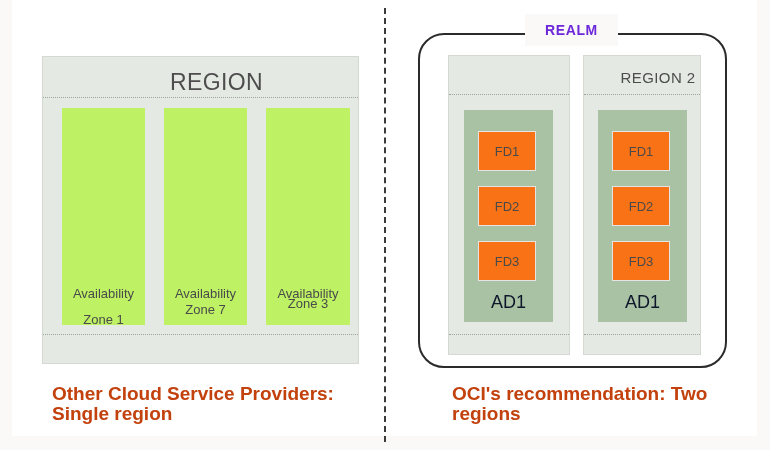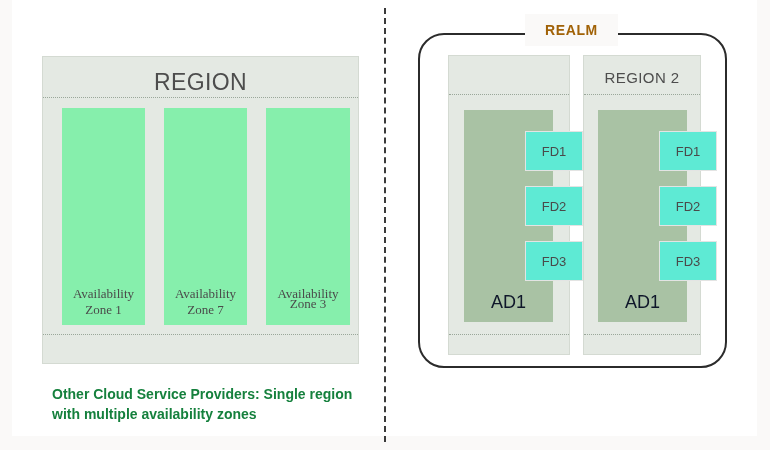--- a/index.html
+++ b/index.html
@@ -27,36 +27,35 @@
 
   
   .region-box {
     position: absolute;
     background: #e4e9e3;
     border: 1px solid #d4dad2;
     box-sizing: border-box;
   }
   .region-title {
     position: absolute;
-    left: 0;
+    left: 16px;
     width: 100%;
     text-align: center;
     color: #4d4d4d;
     letter-spacing: 0.4px;
   }
   .dotline {
     position: absolute;
     border-top: 1px dotted #9aa79a;
     height: 0;
   }
   .az-box {
     position: absolute;
-    background: #86efac;
-    box-sizing: border-box;
-    font-family: Liberation Serif, serif;
+    background: #bef264;
+    box-sizing: border-box;
   }
   .az-label {
     position: absolute;
     left: 0;
     width: 100%;
     text-align: center;
     color: #4a4a4a;
     font-size: 13px;
     line-height: 16px;
   }
@@ -68,29 +67,28 @@
   .ad-label {
     position: absolute;
     left: 0;
     width: 100%;
     text-align: center;
     color: #0f172a;
     font-size: 18px;
   }
   .fd-box {
     position: absolute;
-    background: #5eead4;
+    background: #f97316;
     border: 1px solid #e3e4e3;
     box-sizing: border-box;
     display: flex;
     align-items: center;
     justify-content: center;
     color: #4a4a4a;
     font-size: 13px;
-    margin-left: 47px;
   }
 
   
   #divider {
     position: absolute;
     left: 384px;
     top: 8px;
     width: 0;
     height: 434px;
     border-left: 2px dashed #3a3a3a;
@@ -113,63 +111,62 @@
     left: 525px;
     top: 14px;
     width: 93px;
     height: 32px;
     background: #faf9f8;
     display: flex;
     align-items: center;
     justify-content: center;
     font-size: 14px;
     font-weight: bold;
-    color: #a16207;
+    color: #6d28d9;
     letter-spacing: 0.6px;
   }
 
   
   .caption {
     position: absolute;
-    font-size: 14px;
+    font-size: 19px;
     font-weight: bold;
-    color: #15803d;
+    color: #c2410c;
     line-height: 20px;
   }
 </style>
 </head>
 <body>
 
 <div id="canvas">
   <div id="plate"></div>
 
   <div class="region-box" style="left:42px; top:56px; width:317px; height:308px;">
     <div class="region-title" style="top:12px; font-size:23px;">REGION</div>
     <div class="dotline" style="left:0px; top:40px; width:315px;"></div>
     <div class="dotline" style="left:0px; top:277px; width:315px;"></div>
   </div>
 
   <div class="az-box" style="left:62px; top:108px; width:83px; height:217px;">
     <div class="az-label" style="top:178px;">Availability</div>
-    <div class="az-label" style="top:194px;">Zone 1</div>
+    <div class="az-label" style="top:204px;">Zone 1</div>
   </div>
 
   <div class="az-box" style="left:164px; top:108px; width:83px; height:217px;">
     <div class="az-label" style="top:178px;">Availability</div>
     <div class="az-label" style="top:194px;">Zone 7</div>
   </div>
 
   <div class="az-box" style="left:266px; top:108px; width:84px; height:217px;">
     <div class="az-label" style="top:178px;">Availability</div>
     <div class="az-label" style="top:188px;">Zone 3</div>
   </div>
 
   <div class="caption" style="left:52px; top:384px; width:320px;">
     <div>Other Cloud Service Providers: Single region</div>
-    <div>with multiple availability zones</div>
   </div>
 
   <div id="divider"></div>
 
   <div id="realm-rect"></div>
   <div id="realm-label">REALM</div>
 
   <div class="region-box" style="left:448px; top:55px; width:122px; height:300px;">
     <div class="dotline" style="left:0px; top:38px; width:120px;"></div>
     <div class="dotline" style="left:0px; top:278px; width:120px;"></div>
@@ -189,14 +186,15 @@
   </div>
 
   <div class="ad-box" style="left:598px; top:110px; width:89px; height:212px;">
     <div class="ad-label" style="top:182px;">AD1</div>
   </div>
   <div class="fd-box" style="left:612px; top:131px; width:58px; height:40px;">FD1</div>
   <div class="fd-box" style="left:612px; top:186px; width:58px; height:40px;">FD2</div>
   <div class="fd-box" style="left:612px; top:241px; width:58px; height:40px;">FD3</div>
 
   <div class="caption" style="left:452px; top:384px; width:300px;">
+    <div>OCI's recommendation: Two regions</div>
   </div>
 </div>
 
 </body></html>

